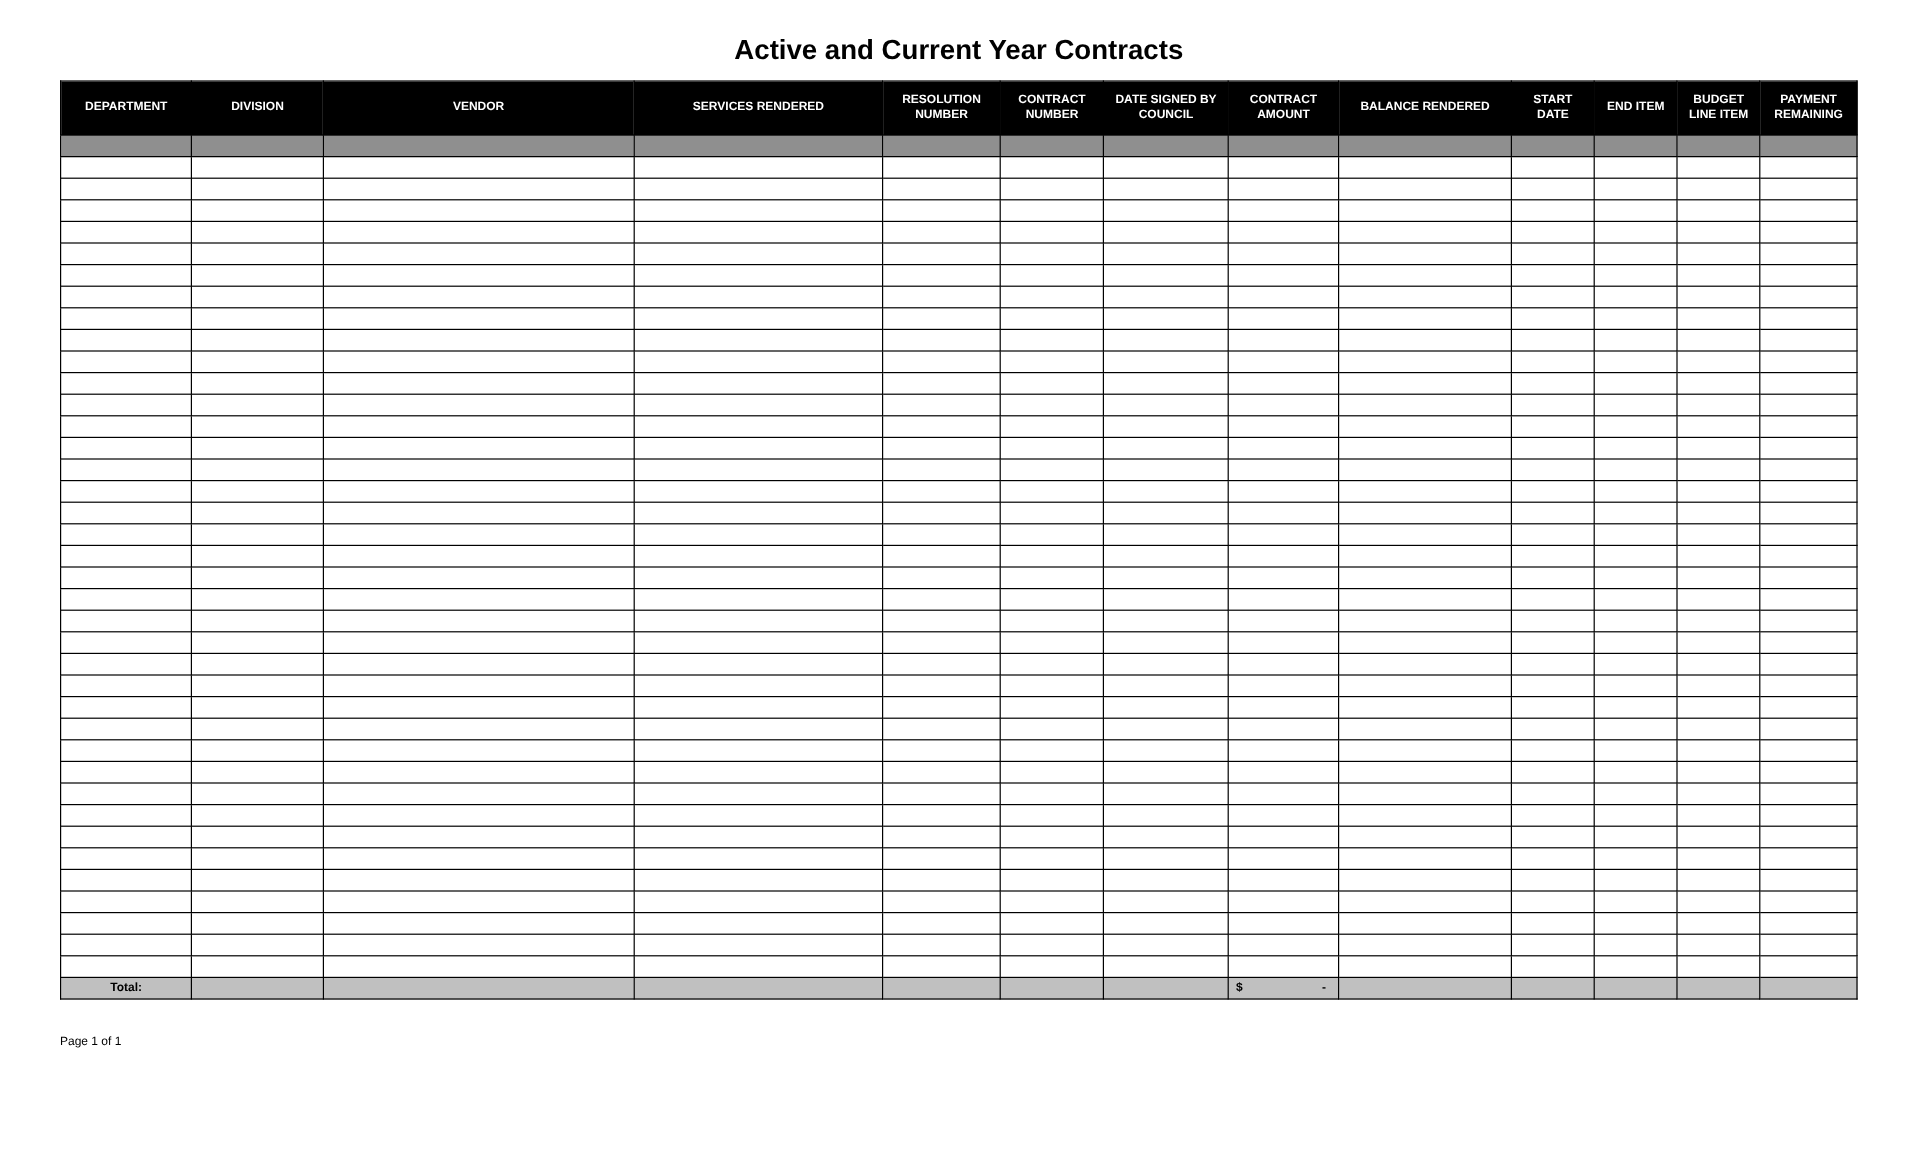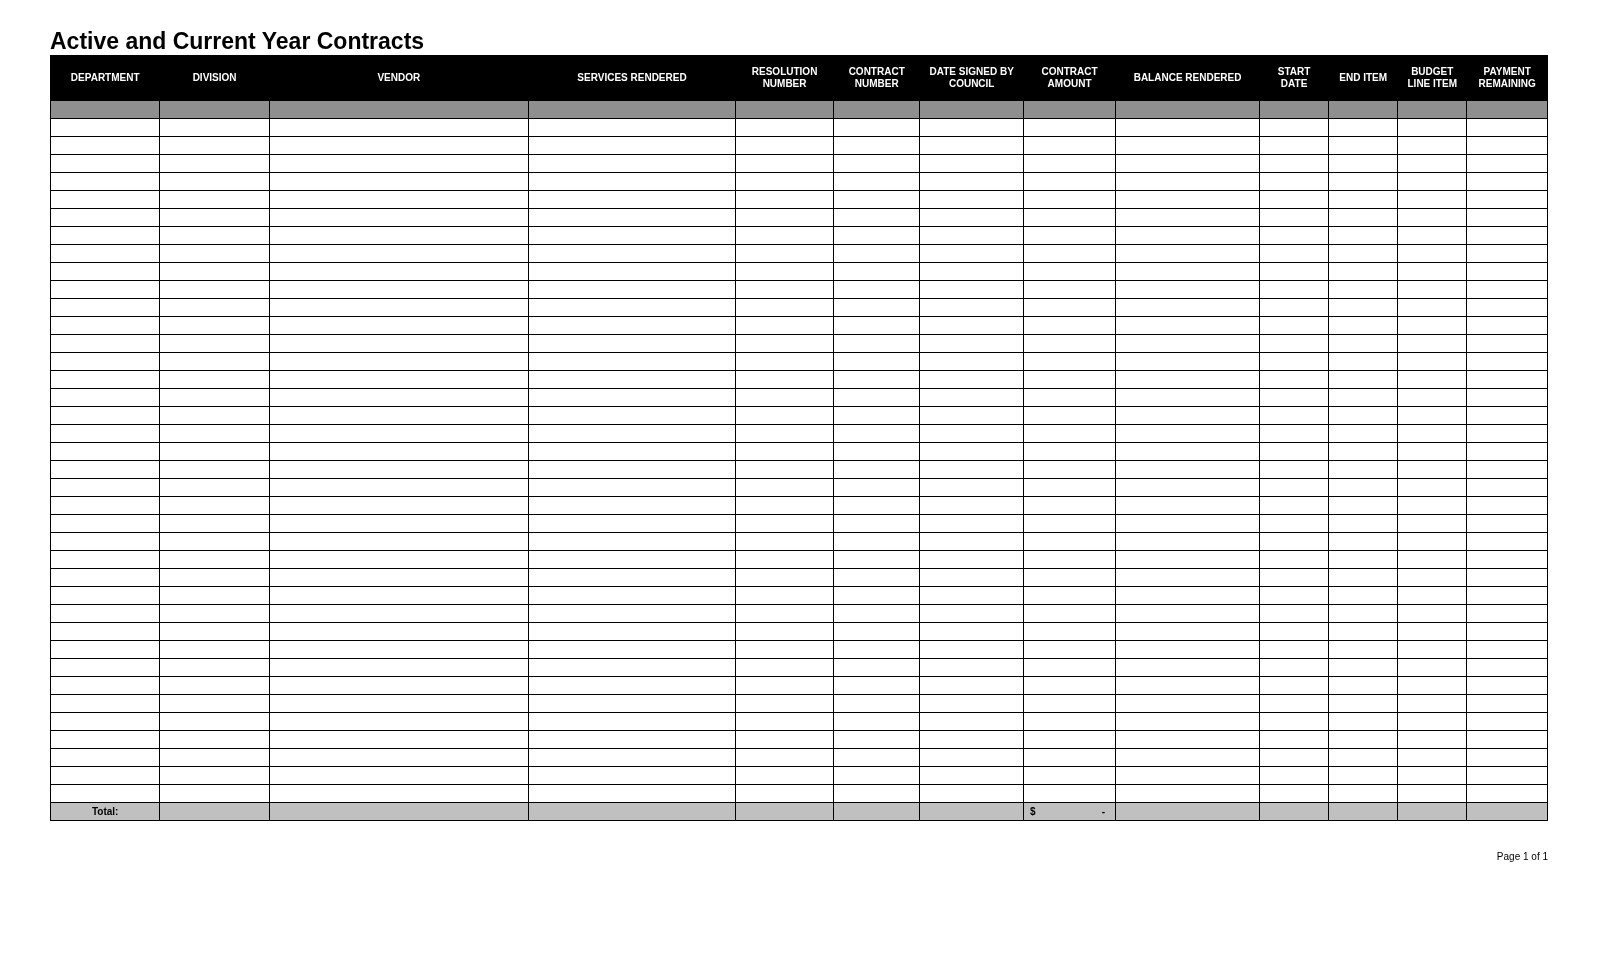--- a/index.html
+++ b/index.html
@@ -6,24 +6,24 @@
       margin: 0;
       padding: 0;
       background: #ffffff;
       font-family: Arial, Helvetica, sans-serif;
       width: 1598px;
     }
     .page {
       padding: 28px 50px 20px 50px;
     }
     .title {
-      text-align: left;
+      text-align: center;
       font-weight: bold;
       font-size: 23px;
-      margin-bottom: 0;
+      margin-bottom: 12px;
     }
     table {
       border-collapse: collapse;
       width: 100%;
       table-layout: fixed;
     }
     thead th {
       background: #000000;
       color: #ffffff;
       font-size: 10px;
@@ -50,21 +50,21 @@
     }
     tr.totals td.amt {
       text-align: left;
       padding-left: 6px;
     }
     tr.totals td.amt .right {
       float: right;
       padding-right: 6px;
     }
     .footer {
-      text-align: right;
+      text-align: left;
       font-size: 10px;
       margin-top: 30px;
     }
     
     col.c-dept { width: 95px; }
     col.c-div { width: 95px; }
     col.c-vendor { width: 225px; }
     col.c-services { width: 180px; }
     col.c-res { width: 85px; }
     col.c-contractnum { width: 75px; }

